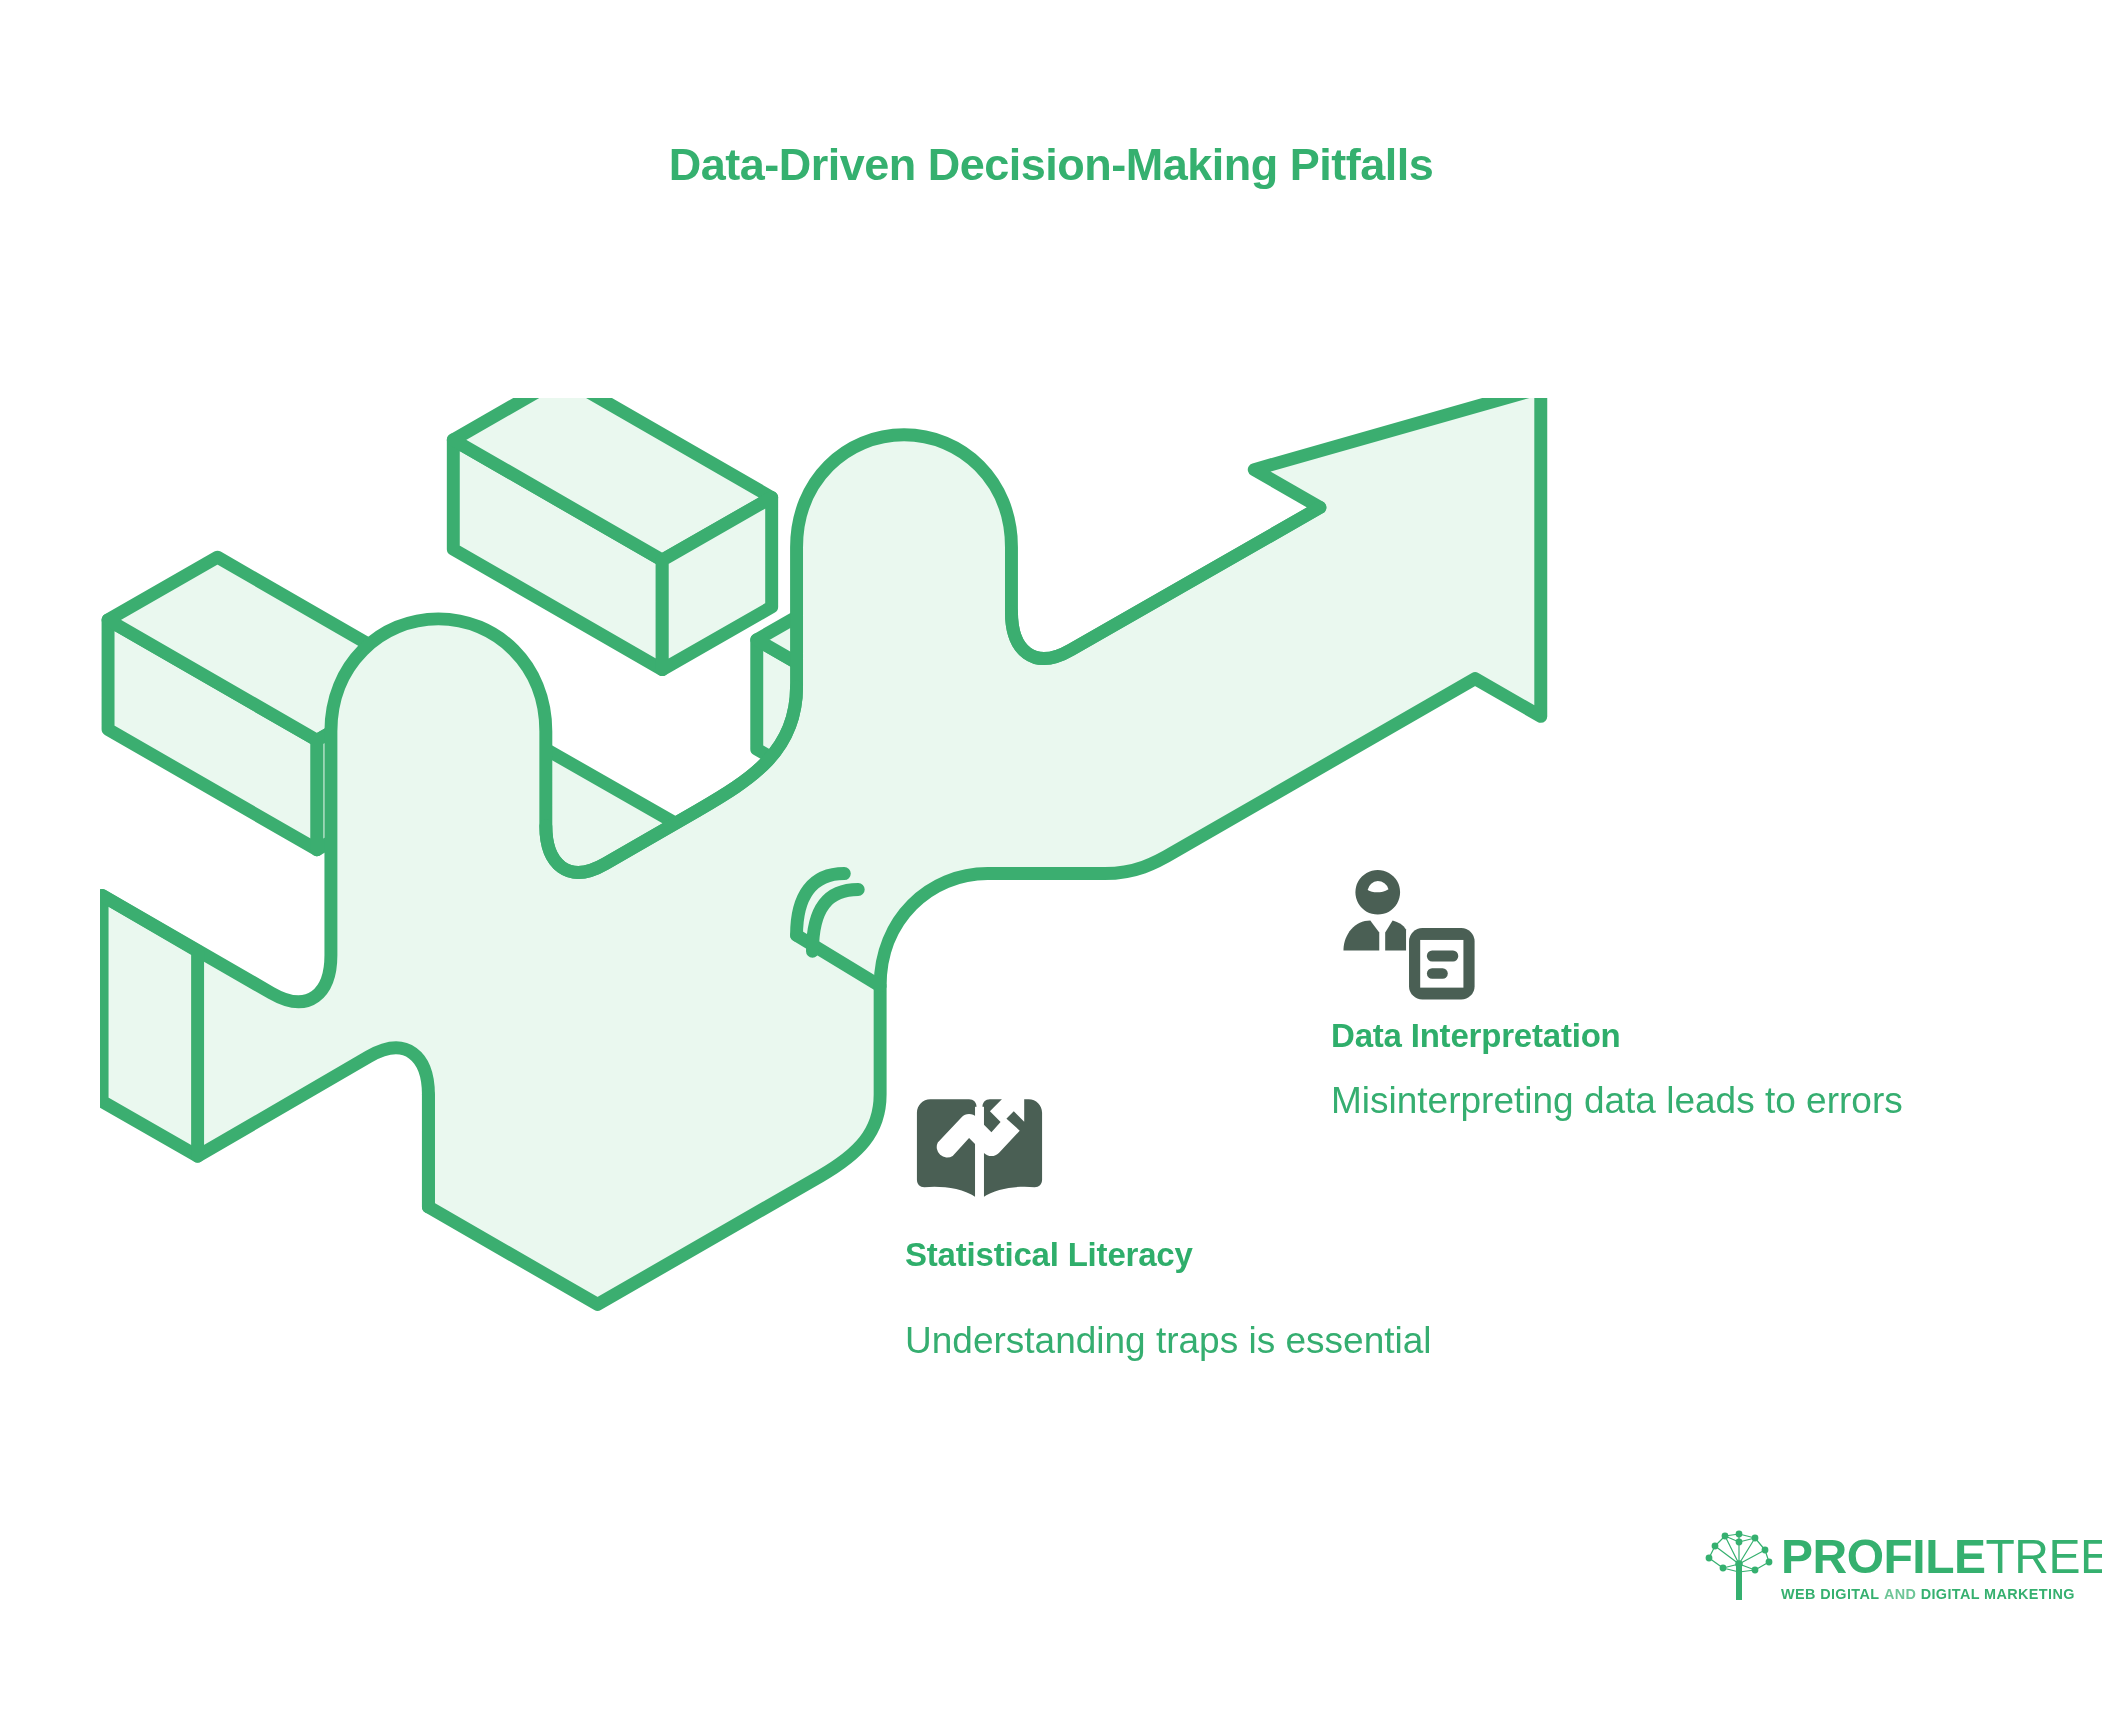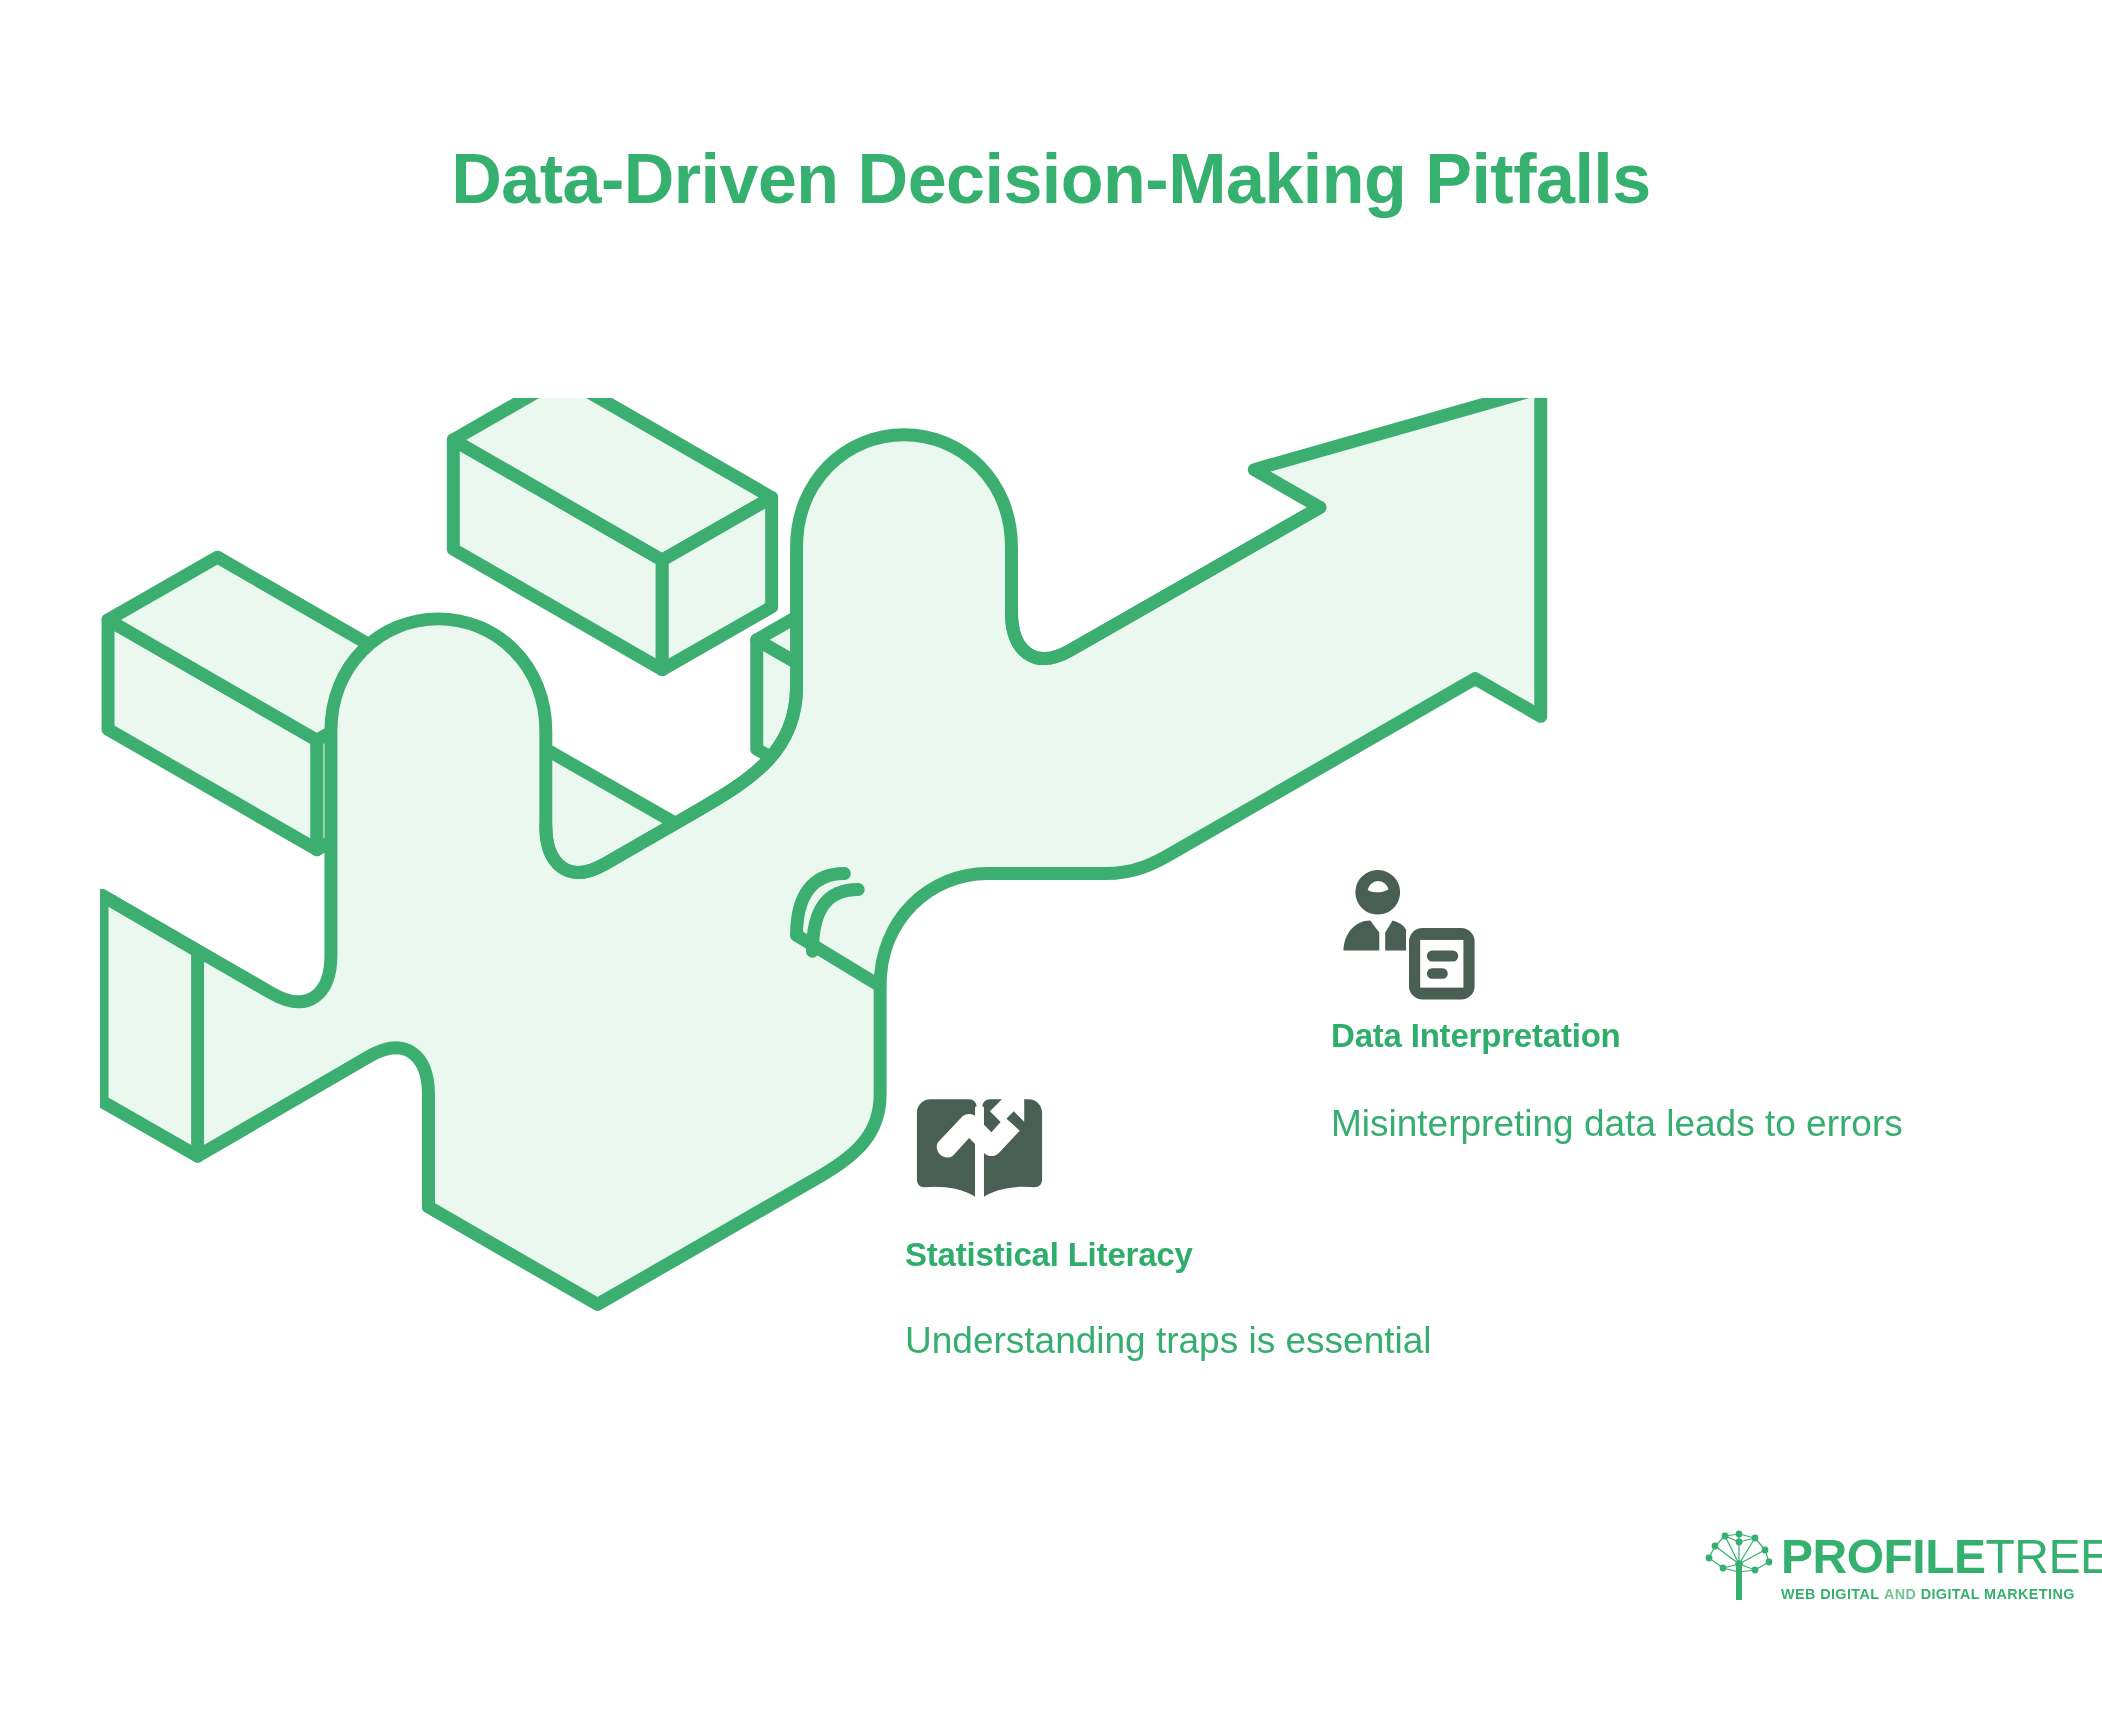--- a/index.html
+++ b/index.html
@@ -19,21 +19,21 @@
     background: #ffffff;
   }
 
   
   #page-title {
     position: absolute;
     left: 0;
     top: 139px;
     width: 2102px;
     text-align: center;
-    font-size: 70px;
+    font-size: 45px;
     font-weight: bold;
     letter-spacing: -0.5px;
     color: #35B06F;
     font-family: "Liberation Sans", sans-serif;
     white-space: nowrap;
   }
 
   
   #illustration {
     position: absolute;
@@ -70,21 +70,21 @@
   .callout-body {
     margin-top: 42px;
     font-size: 37px;
     font-weight: normal;
     color: #35AE70;
     white-space: nowrap;
     line-height: 1.3;
   }
 
   #callout-interpretation .callout-icon { margin-left: 8px; }
-  #callout-interpretation .callout-body { margin-top: 44px; }
+  #callout-interpretation .callout-body { margin-top: 21px; }
 
   
   #logo {
     position: absolute;
     left: 1703px;
     top: 1504px;
     width: 346px;
     height: 98px;
     display: flex;
     align-items: flex-end;

